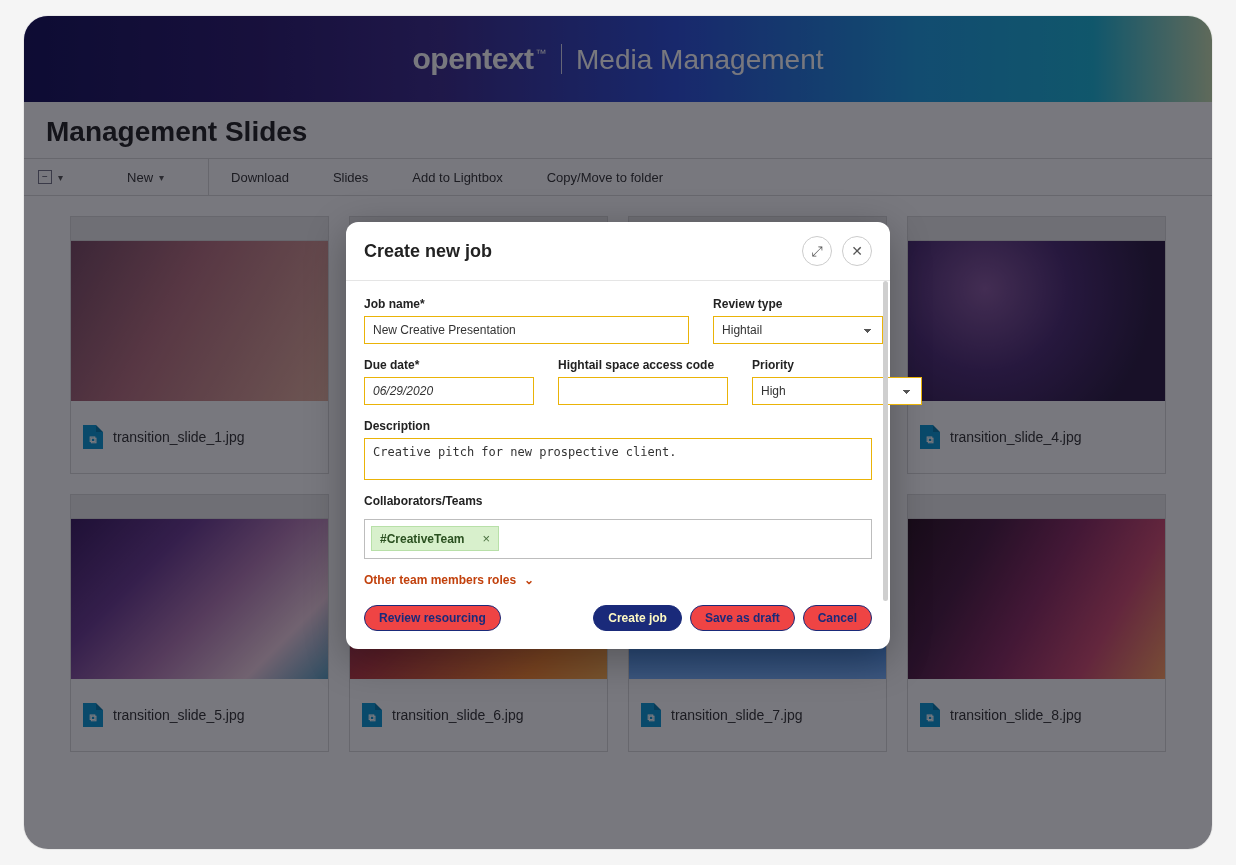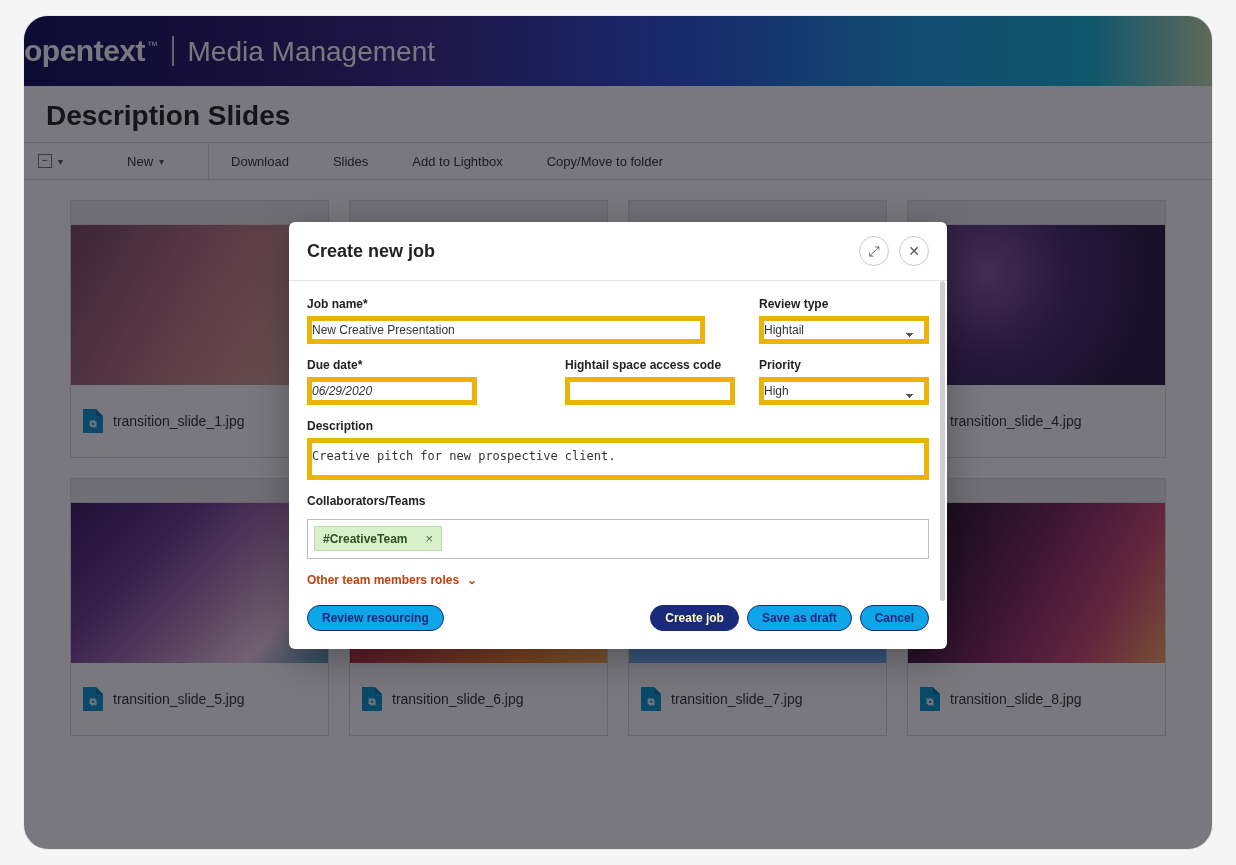--- a/index.html
+++ b/index.html
@@ -16,25 +16,25 @@
     top: 16px;
     left: 24px;
     right: 24px;
     bottom: 16px;
     border-radius: 24px;
     overflow: hidden;
     background: #fff;
     box-shadow: 0 0 0 1px rgba(0,0,0,0.05);
   }
   .header-banner {
-    height: 70px;
+    height: 86px;
     background: linear-gradient(90deg, #14105a 0%, #2a1a6e 20%, #3a2a8a 35%, #2b4fd8 55%, #1d9de0 75%, #1ab5d6 90%, #c8dfb0 100%);
     display: flex;
     align-items: center;
-    justify-content: flex-start;
+    justify-content: center;
     color: #fff;
   }
   .brand {
     display: flex;
     align-items: baseline;
     gap: 14px;
   }
   .brand-ot {
     font-weight: 700;
     font-size: 30px;
@@ -181,23 +181,23 @@
     inset: 0;
     background: rgba(10,10,20,0.55);
     display: flex;
     align-items: flex-start;
     justify-content: center;
   }
 
   
   .modal {
     margin-top: 206px;
-    width: 658px;
+    width: 544px;
     background: #fff;
-    border-radius: 6px;
+    border-radius: 12px;
     box-shadow: 0 10px 40px rgba(0,0,0,0.3);
     padding: 0 0 18px 0;
     position: relative;
   }
   .modal-header {
     display: flex;
     align-items: center;
     justify-content: space-between;
     padding: 14px 18px;
     border-bottom: 1px solid #e5e5e5;
@@ -246,24 +246,24 @@
   .fw-64 { flex: 0 0 64%; }
   .fw-27 { flex: 0 0 170px; }
   .lbl {
     font-size: 12px;
     font-weight: 700;
     color: #222;
     margin-bottom: 5px;
   }
   .ctl {
     height: 28px;
-    border: 5px solid #eab308;
+    border: 1px solid #eab308;
     background: #fff;
     font-size: 12px;
-    padding: 0 0;
+    padding: 0 8px;
     width: 100%;
     color: #333;
   }
   select.ctl {
     appearance: none;
     background-image: linear-gradient(45deg, transparent 50%, #555 50%), linear-gradient(135deg, #555 50%, transparent 50%);
     background-position: calc(100% - 14px) 12px, calc(100% - 10px) 12px;
     background-size: 4px 4px, 4px 4px;
     background-repeat: no-repeat;
     padding-right: 24px;
@@ -315,21 +315,21 @@
     gap: 8px;
   }
   .modal-footer .spacer { flex: 1; }
   .pill-btn {
     border-radius: 999px;
     font-size: 12px;
     font-weight: 600;
     padding: 5px 14px;
     cursor: pointer;
     border: 1.5px solid #1a2a7a;
-    background: #0ea5e9;
+    background: #ef4444;
     color: #1a2a7a;
   }
   .pill-btn.primary {
     background: #1a2a7a;
     color: #fef9c3;
   }
 </style>
 </head>
 <body>
 
@@ -339,21 +339,21 @@
     <div class="brand">
       <span>
         <span class="brand-ot">opentext</span><span class="brand-tm">™</span>
       </span>
       <span class="brand-sep"></span>
       <span class="brand-sub">Media Management</span>
     </div>
   </div>
 
   <div class="page-title-row">
-    <h1 class="page-title">Description Slides</h1>
+    <h1 class="page-title">Management Slides</h1>
   </div>
 
   <div class="toolbar">
     <div class="select-toggle">
       <span class="sq">−</span>
       <span class="chev">▾</span>
     </div>
     <div class="new-btn">
       <span>New</span>
       <span class="chev">▾</span>

